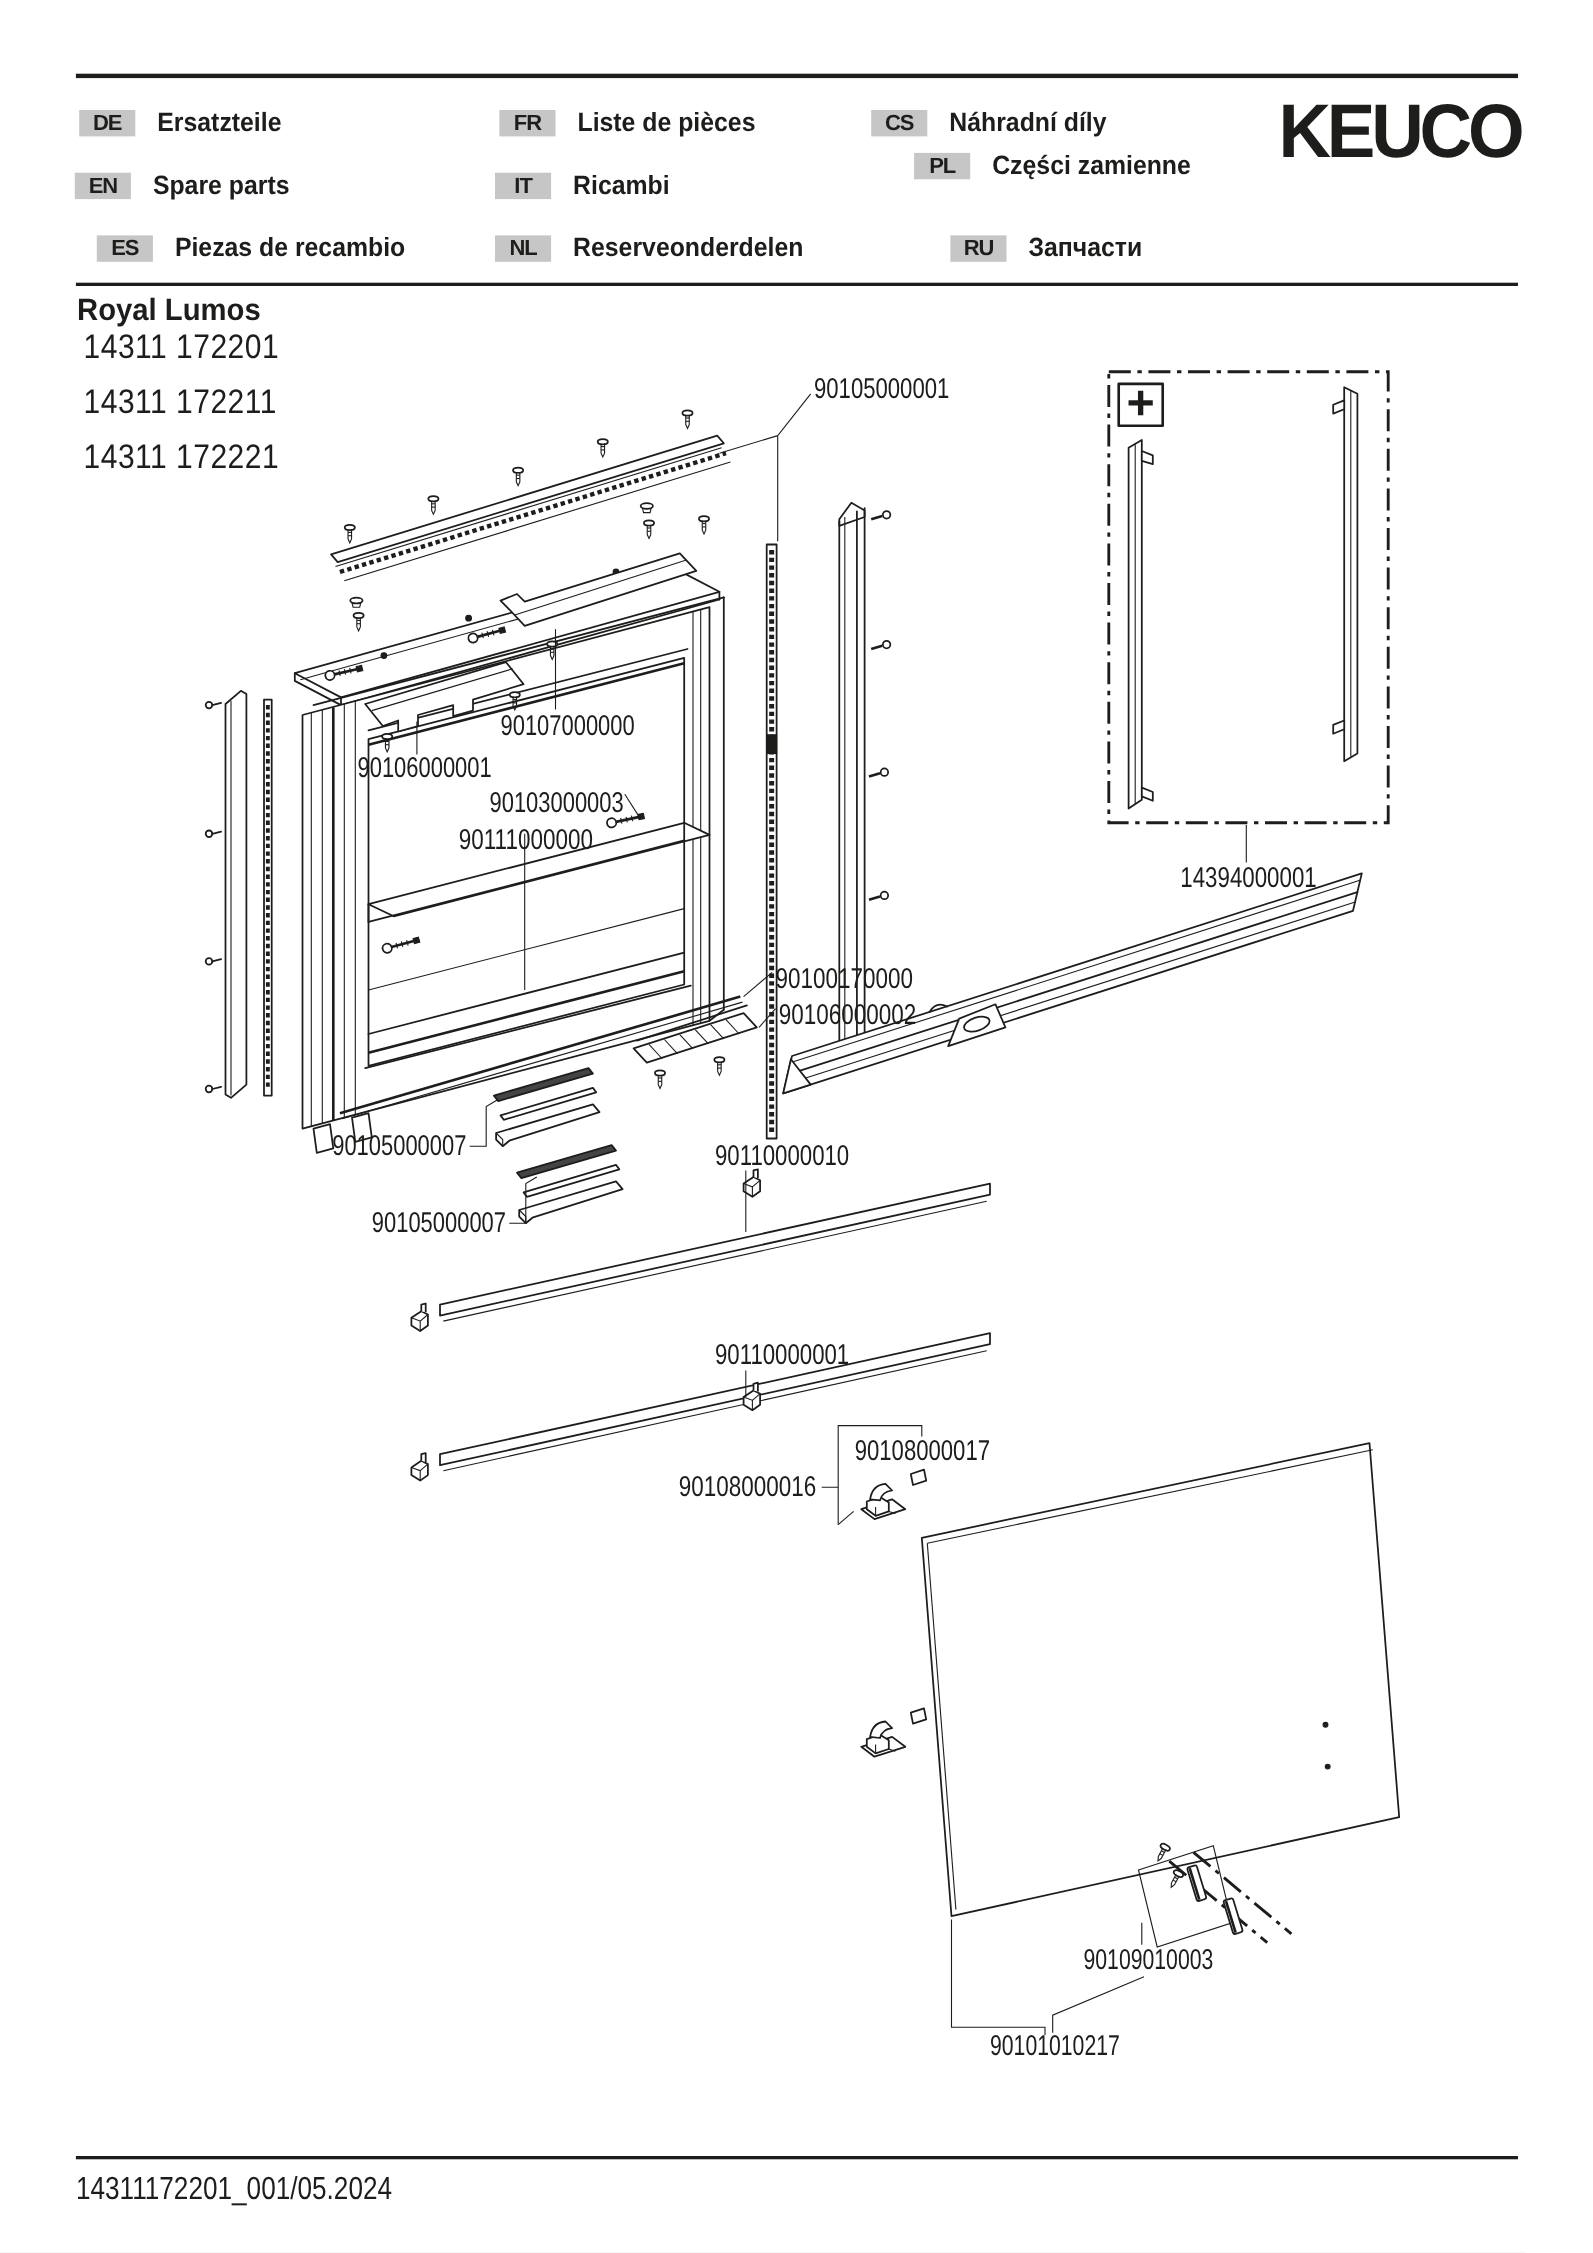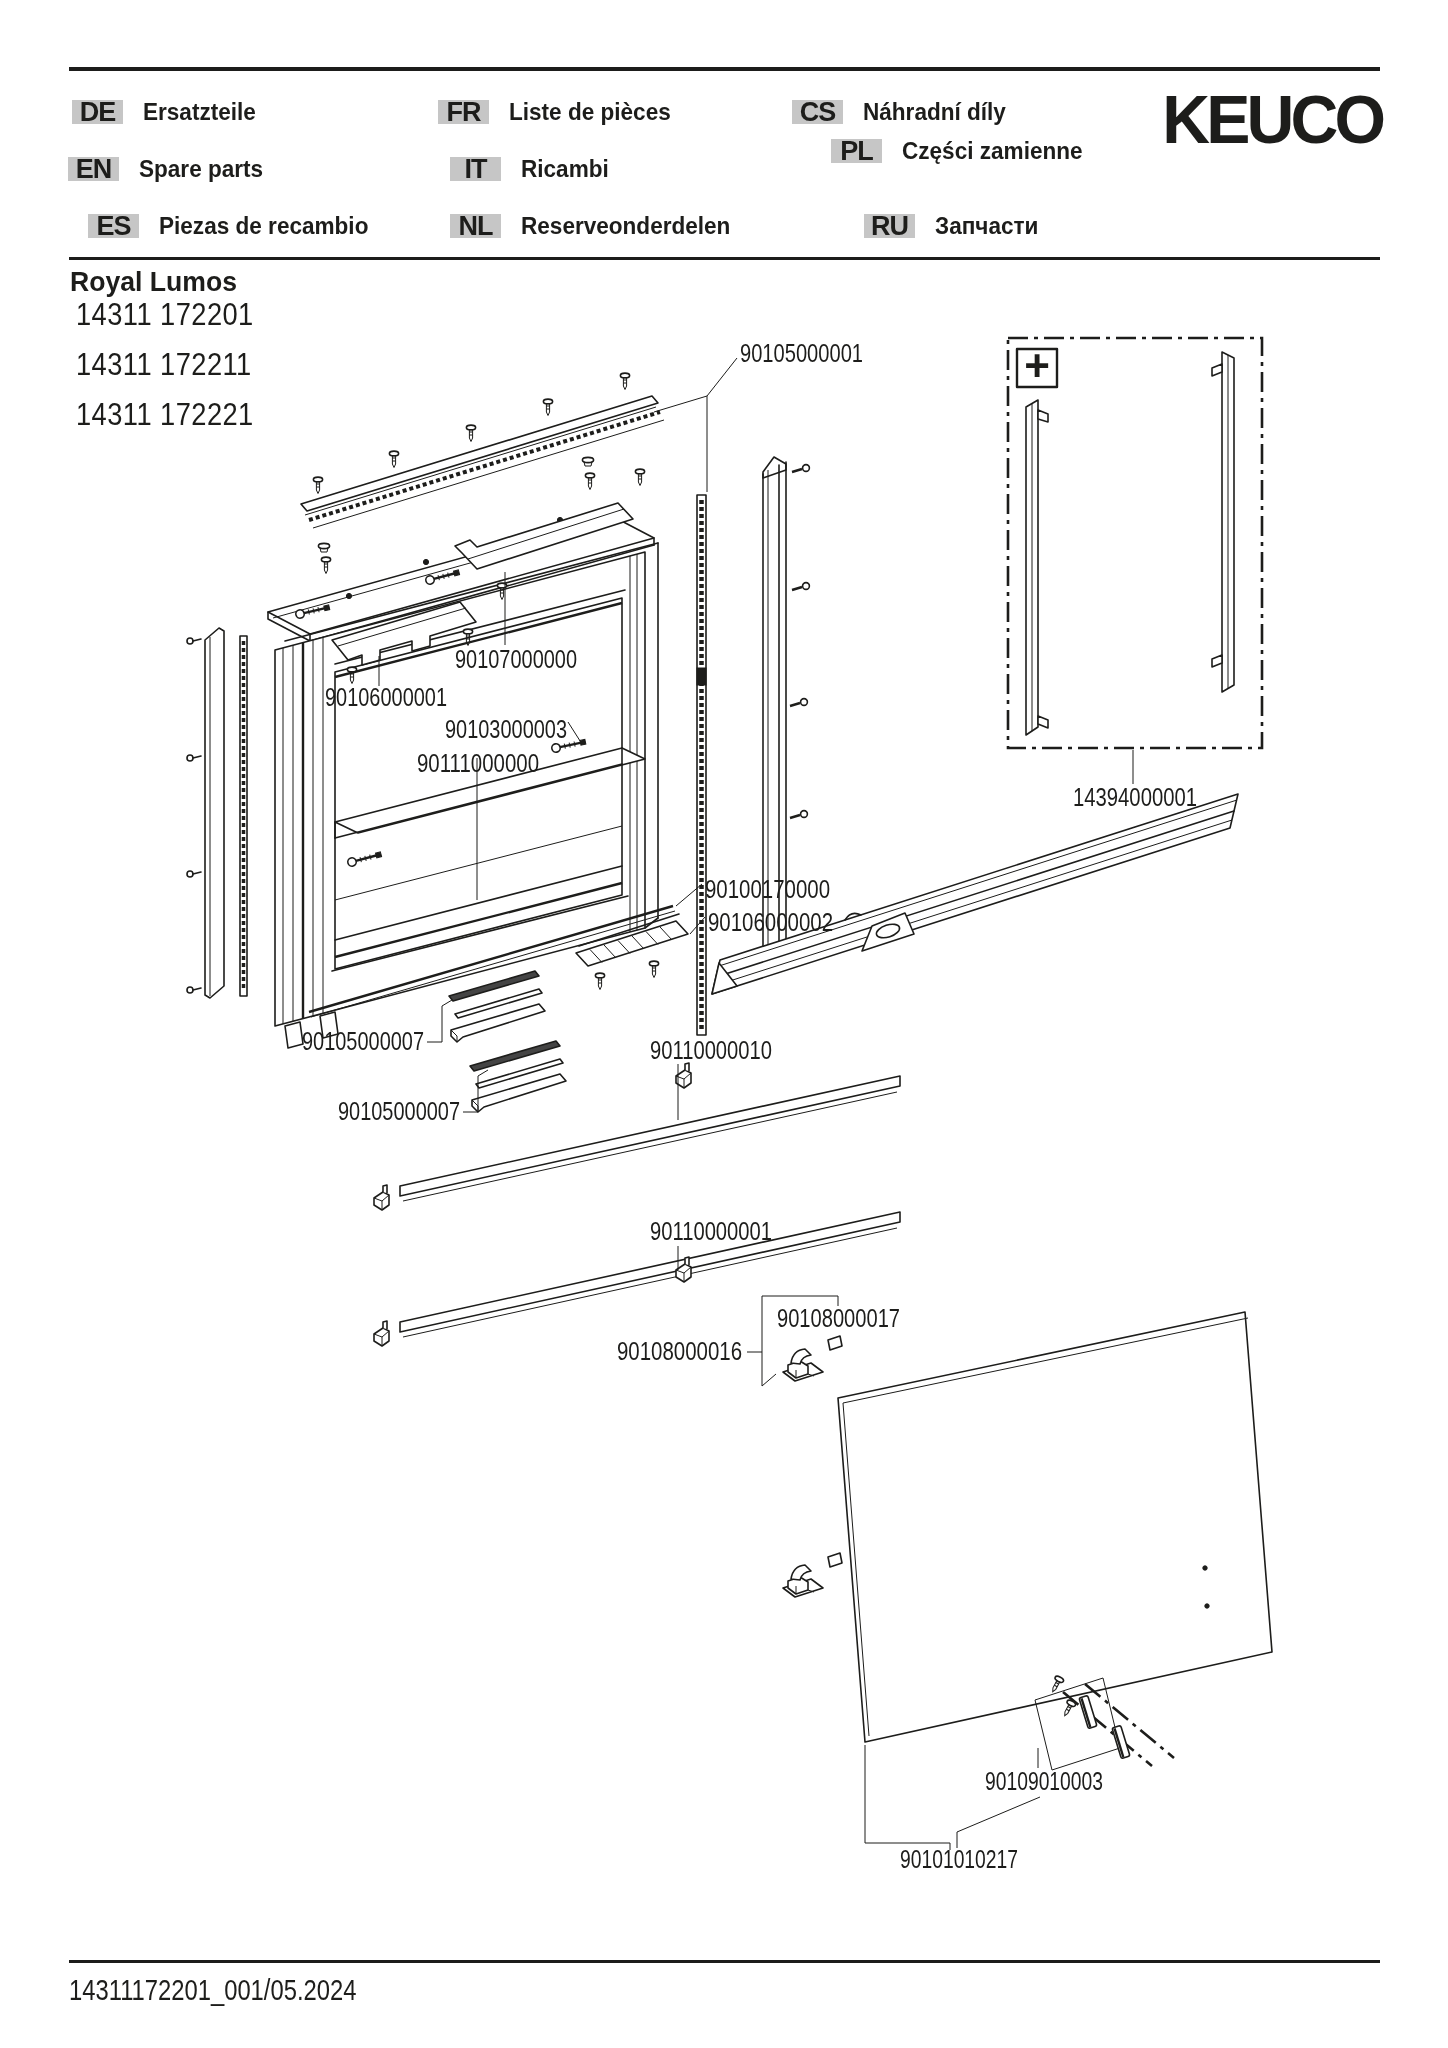--- a/index.html
+++ b/index.html
@@ -8,21 +8,21 @@
     font-family:"Liberation Sans",sans-serif;color:#1d1d1b;overflow:hidden;
   }
   .rule{position:absolute;left:69px;width:1311px;background:#1d1d1b;}
   .rule-top{top:67px;height:4px;}
   .rule-lang{top:257px;height:3px;}
   .rule-foot{top:1960px;height:3px;}
   .lang-cell{position:absolute;display:flex;align-items:center;height:38px;}
   .badge{
     display:inline-flex;align-items:center;justify-content:center;
     width:51px;height:24px;background:#c6c6c6;color:#1d1d1b;
-    font-weight:bold;font-size:27px;letter-spacing:-1px;flex:none;
+    font-weight:bold;font-size:20px;letter-spacing:-1px;flex:none;
   }
   .lang-label{
     margin-left:20px;font-weight:bold;font-size:24px;white-space:nowrap;
     transform:scaleX(.94);transform-origin:left center;
   }
   .logo{
     position:absolute;top:80px;right:66px;font-weight:bold;font-size:69px;
     letter-spacing:-4px;transform:scaleX(.96);transform-origin:right center;
   }
   .series-title{position:absolute;left:70px;top:266px;font-weight:bold;font-size:28px;transform:scaleX(.95);transform-origin:left center;}
@@ -44,21 +44,21 @@
 <body>
 
 <div class="page">
 
   <div class="rule rule-top"></div>
 
   <div class="lang-cell" style="left:72px;top:93px">
     <span class="badge">DE</span>
     <span class="lang-label">Ersatzteile</span>
   </div>
-  <div class="lang-cell" style="left:438px;top:93px">
+  <div class="lang-cell" style="left:454px;top:93px">
     <span class="badge">FR</span>
     <span class="lang-label">Liste de pièces</span>
   </div>
   <div class="lang-cell" style="left:792px;top:93px">
     <span class="badge">CS</span>
     <span class="lang-label">Náhradní díly</span>
   </div>
   <div class="lang-cell" style="left:68px;top:150px">
     <span class="badge">EN</span>
     <span class="lang-label">Spare parts</span>

